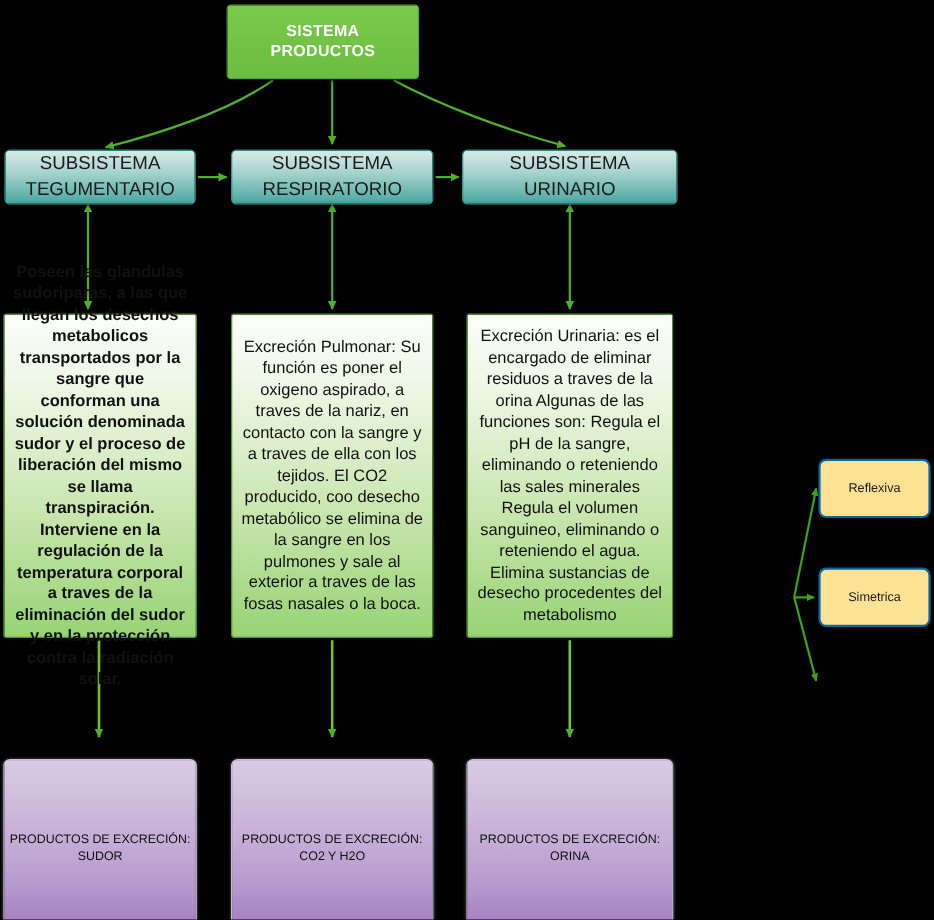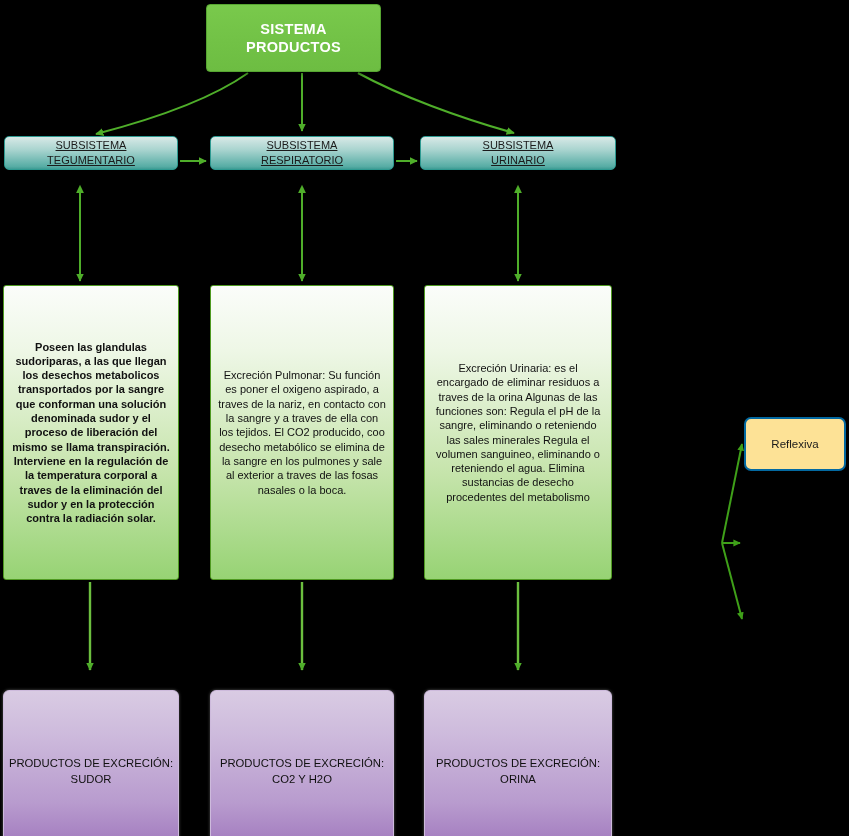--- a/index.html
+++ b/index.html
@@ -15,36 +15,36 @@
     left:206px;top:4px;width:175px;height:68px;
     background:linear-gradient(180deg,#79c94c 0%,#72c246 55%,#6dbd42 100%);
     border:1px solid #56a531;border-radius:4px;
     box-shadow:0 2px 4px rgba(0,0,0,.45);
     color:#ffffff;font-weight:bold;font-size:14.5px;line-height:1.25;
     letter-spacing:.3px;
   }
 
   
   .sub{
-    top:136px;height:34px;
+    top:136px;height:50px;
     background:linear-gradient(180deg,#d8e9e7 0%,#a9d4cf 40%,#57ada5 92%,#3f9c94 100%);
     border:1px solid #2d9a91;border-radius:5px;
     box-shadow:0 1px 3px rgba(0,0,0,.5);
-    color:#1b1b1b;font-size:11px;line-height:1.35;text-decoration:underline;
+    color:#1b1b1b;font-size:17px;line-height:1.35;
   }
   .sub.s1{left:4px;width:174px;}
   .sub.s2{left:210px;width:184px;}
   .sub.s3{left:420px;width:196px;}
 
   
   .desc{
     top:285px;
     background:linear-gradient(180deg,#fbfdfa 0%,#eef7e6 22%,#c8e5ae 62%,#97d374 100%);
     border:1px solid #4f9a21;border-radius:3px;
-    color:#111;font-size:11px;line-height:1.30;
+    color:#111;font-size:15px;line-height:1.30;
     padding:6px 7px;display:block;
   }
   .desc .inner{display:flex;align-items:center;justify-content:center;
                width:100%;height:100%;text-align:center;}
   .desc.d1{left:3px;width:176px;height:295px;}
   .desc.d2{left:210px;width:184px;height:295px;}
   .desc.d3{left:424px;width:188px;height:295px;}
   .desc.d1 .inner{font-weight:bold;}
   .desc.d2 .inner{font-weight:normal;}
   .desc.d3 .inner{font-weight:normal;}
@@ -189,14 +189,17 @@
   <div class="box prod p3">
     <div>
       <div>PRODUCTOS DE EXCRECIÓN:</div>
       <div>ORINA</div>
     </div>
   </div>
 
   <div class="box yel y1">
     <span class="nowrap">Reflexiva</span>
   </div>
+  <div class="box yel y2">
+    <span class="nowrap">Simetrica</span>
+  </div>
 
 </div>
 
 </body></html>

